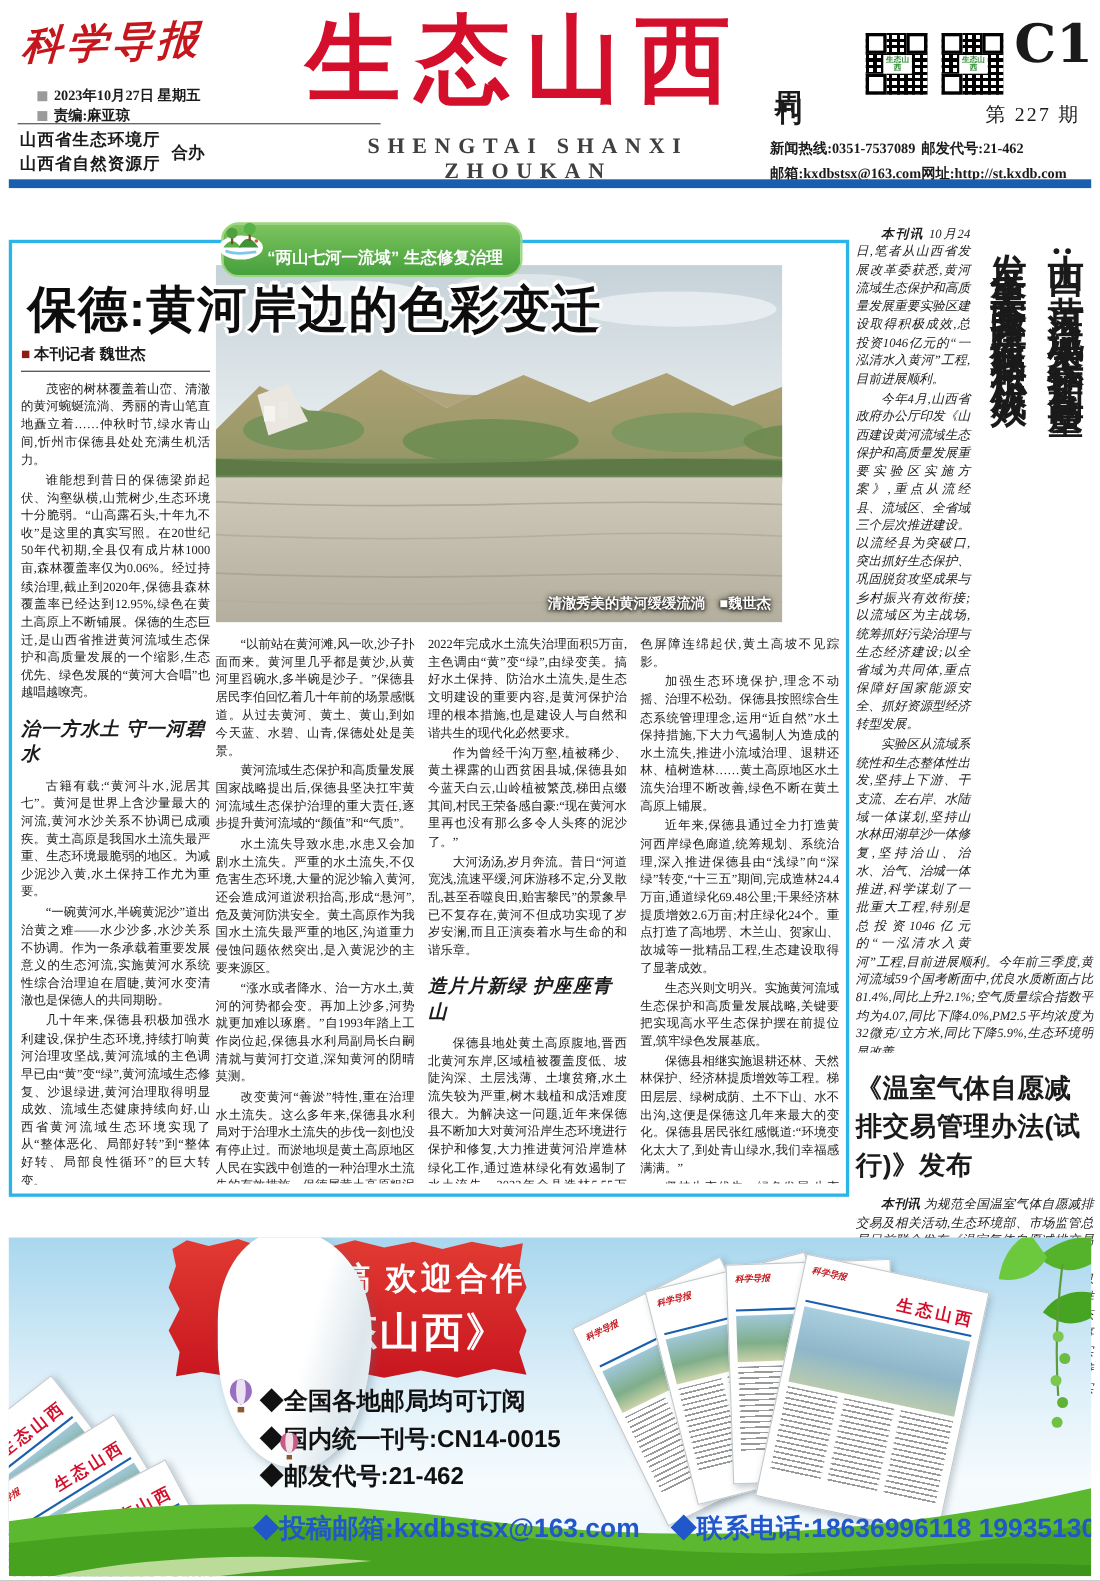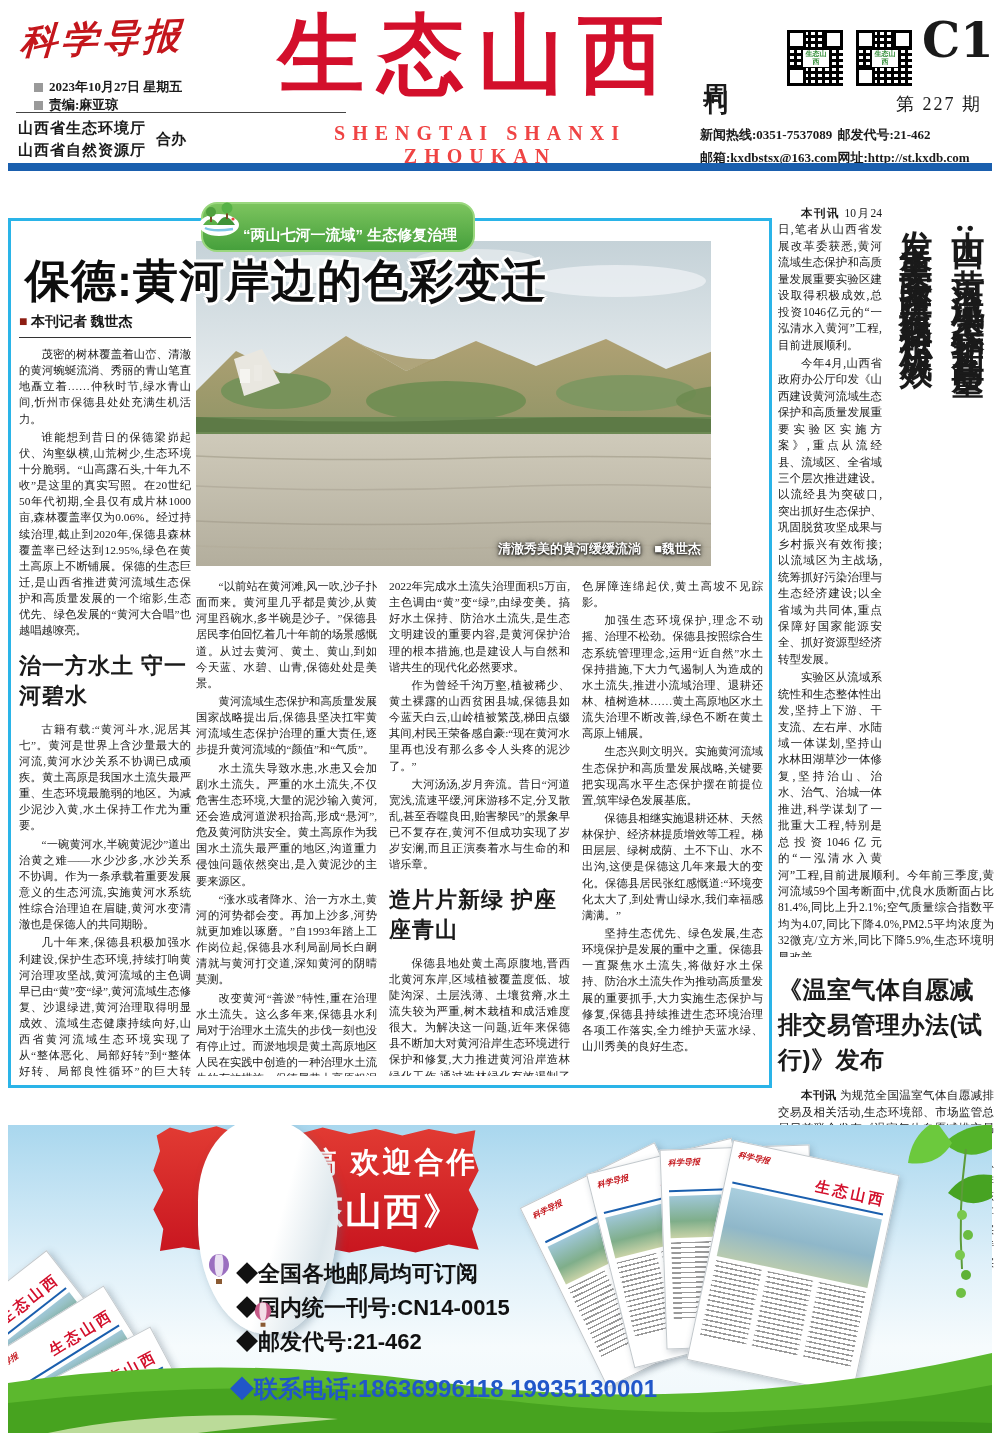--- a/index.html
+++ b/index.html
@@ -9,21 +9,21 @@
   .brand{position:absolute;left:20px;top:14px;color:#c4161c;font-size:37px;font-weight:900;
          font-style:italic;letter-spacing:4px;transform:rotate(-2deg) skewX(-5deg);}
   .metaline{position:absolute;left:18px;font-size:13px;font-weight:bold;display:flex;align-items:center;gap:6px;margin-left:16px;}
   .sq{width:9px;height:9px;background:#9a9a9a;display:inline-block;}
   .logo-rule{position:absolute;left:16px;top:104px;width:330px;height:1px;background:#444;}
   .cohost{position:absolute;left:18px;top:118px;display:flex;align-items:center;gap:10px;}
   .cohost .lines{font-size:15px;font-weight:bold;line-height:1.45;letter-spacing:1px;text-align:right;}
   .cohost .heban{font-size:15px;font-weight:bold;}
   .masthead{position:absolute;left:268px;top:8px;width:420px;text-align:center;
             font-size:86px;font-weight:900;color:#d30f2b;letter-spacing:14px;line-height:1.1;}
-  .masthead-sub{position:absolute;left:280px;top:122px;width:400px;text-align:center;color:#ef4444;
+  .masthead-sub{position:absolute;left:280px;top:122px;width:400px;text-align:center;color:#404040;
                 font-size:20px;font-weight:bold;letter-spacing:7px;}
   .weekly{position:absolute;left:700px;top:52px;font-size:25px;font-weight:bold;line-height:1.25;text-align:center;}
   .qr{position:absolute;top:30px;width:56px;height:56px;background:
       repeating-linear-gradient(90deg,#000 0 3px,transparent 3px 7px),
       repeating-linear-gradient(0deg,#000 0 3px,#fff 3px 6px);}
   .qr i{position:absolute;width:13px;height:13px;border:3px solid #000;background:#fff;}
   .qr i.tl{left:0;top:0}.qr i.tr{right:0;top:0}.qr i.bl{left:0;bottom:0}
   .qr .qlabel{position:absolute;left:16px;top:20px;width:26px;height:17px;background:#fff;color:#2e8b33;
       font-size:7px;line-height:8px;text-align:center;font-weight:bold;}
   .pagecode{position:absolute;left:922px;top:12px;font-size:48px;font-weight:900;font-family:"DejaVu Serif",serif;}
@@ -40,29 +40,29 @@
       font-size:45px;font-weight:900;letter-spacing:1px;color:#0d0d0d;white-space:nowrap;
       text-shadow:-2px -2px 0 #fff,2px -2px 0 #fff,-2px 2px 0 #fff,2px 2px 0 #fff,0 3px 0 #fff,3px 0 0 #fff,-3px 0 0 #fff,0 -3px 0 #fff;}
   .photo{position:absolute;left:185px;top:20px;width:515px;height:325px;overflow:hidden;}
   .caption{position:absolute;right:10px;bottom:8px;color:#fff;font-size:13px;font-weight:bold;
            text-shadow:0 1px 3px #000,0 0 6px rgba(0,0,0,.8);z-index:3;}
   .leftcol{position:absolute;left:8px;top:92px;width:172px;height:764px;overflow:hidden;}
   .byline{font-size:14px;font-weight:bold;border-bottom:1px solid #333;padding-bottom:6px;margin-bottom:8px;}
   .byline .mk{color:#8d1d12;}
   .news p{margin:0 0 2px 0;font-size:11.3px;line-height:1.43;text-align:justify;text-indent:2em;}
   .news p.noind{text-indent:0;}
-  .subhead{font-family:"Liberation Sans",sans-serif;font-size:22px;font-weight:900;margin:12px 0 10px 0;letter-spacing:1px;}
+  .subhead{font-family:"Liberation Sans",sans-serif;font-size:17px;font-weight:900;margin:12px 0 10px 0;letter-spacing:1px;font-style:italic;}
   .midcols{position:absolute;left:185px;top:357px;width:567px;height:498px;display:flex;gap:12px;overflow:hidden;}
   .midcols .col{flex:1;overflow:hidden;}
   
   .side{position:absolute;left:778px;top:205px;width:216px;}
   .side-art1{height:752px;overflow:hidden;}
   .vtitle{float:right;writing-mode:vertical-rl;height:648px;margin-left:8px;margin-bottom:6px;
           font-size:33px;font-weight:900;letter-spacing:9px;line-height:52px;font-family:"Liberation Serif",serif;}
-  .side .news p{font-size:11.5px;}
+  .side .news p{font-size:11.5px;font-style:italic;}
   .lead{font-weight:bold;}
   .side-art2{margin-top:16px;}
   .art2-title{font-family:"Liberation Sans",sans-serif;font-size:24px;font-weight:900;line-height:1.45;
               letter-spacing:0.5px;margin-bottom:10px;}
   
   .ad{position:absolute;left:8px;top:1125px;width:984px;height:308px;overflow:hidden;
       background:linear-gradient(#a9d7ee,#dff0f9 45%,#f6fbfd 72%,#eef7fb);}
   .grass{position:absolute;left:0;bottom:0;width:984px;height:110px;}
   .scroll{position:absolute;left:190px;top:-6px;width:140px;height:215px;z-index:3;
           background:linear-gradient(105deg,#ffffff 55%,#dde7ec 80%,#f4f8fa);
@@ -232,20 +232,21 @@
         <p class="noind">2022年完成水土流失治理面积5万亩,主色调由“黄”变“绿”,由绿变美。搞好水土保持、防治水土流失,是生态文明建设的重要内容,是黄河保护治理的根本措施,也是建设人与自然和谐共生的现代化必然要求。</p>
         <p>作为曾经千沟万壑,植被稀少、黄土裸露的山西贫困县城,保德县如今蓝天白云,山岭植被繁茂,梯田点缀其间,村民王荣备感自豪:“现在黄河水里再也没有那么多令人头疼的泥沙了。”</p>
         <p>大河汤汤,岁月奔流。昔日“河道宽浅,流速平缓,河床游移不定,分叉散乱,甚至吞噬良田,贻害黎民”的景象早已不复存在,黄河不但成功实现了岁岁安澜,而且正演奏着水与生命的和谐乐章。</p>
         <div class="subhead">造片片新绿 护座座青山</div>
         <p>保德县地处黄土高原腹地,晋西北黄河东岸,区域植被覆盖度低、坡陡沟深、土层浅薄、土壤贫瘠,水土流失较为严重,树木栽植和成活难度很大。为解决这一问题,近年来保德县不断加大对黄河沿岸生态环境进行保护和修复,大力推进黄河沿岸造林绿化工作,通过造林绿化有效遏制了水土流失。2022年全县造林5.55万亩,2023年计划造林4.65万亩,实现了保德地区在卫星版图上由黄变绿的治理效果,生态环境总体好转。</p>
 
       </div>
       <div class="col">
         <p class="noind">色屏障连绵起伏,黄土高坡不见踪影。</p>
         <p>加强生态环境保护,理念不动摇、治理不松劲。保德县按照综合生态系统管理理念,运用“近自然”水土保持措施,下大力气遏制人为造成的水土流失,推进小流域治理、退耕还林、植树造林……黄土高原地区水土流失治理不断改善,绿色不断在黄土高原上铺展。</p>
+        <p>近年来,保德县通过全力打造黄河西岸绿色廊道,统筹规划、系统治理,深入推进保德县由“浅绿”向“深绿”转变,“十三五”期间,完成造林24.4万亩,通道绿化69.48公里;干果经济林提质增效2.6万亩;村庄绿化24个。重点打造了高地塄、木兰山、贺家山、故城等一批精品工程,生态建设取得了显著成效。</p>
         <p>生态兴则文明兴。实施黄河流域生态保护和高质量发展战略,关键要把实现高水平生态保护摆在前提位置,筑牢绿色发展基底。</p>
         <p>保德县相继实施退耕还林、天然林保护、经济林提质增效等工程。梯田层层、绿树成荫、土不下山、水不出沟,这便是保德这几年来最大的变化。保德县居民张红感慨道:“环境变化太大了,到处青山绿水,我们幸福感满满。”</p>
         <p>坚持生态优先、绿色发展,生态环境保护是发展的重中之重。保德县一直聚焦水土流失,将做好水土保持、防治水土流失作为推动高质量发展的重要抓手,大力实施生态保护与修复,保德县持续推进生态环境治理各项工作落实,全力维护天蓝水绿、山川秀美的良好生态。</p>
 
       </div>
     </div>
   </div>
 
   <div class="side">
     <div class="side-art1 news">
@@ -348,20 +349,21 @@
       <rect x="8" y="26" width="6" height="5" fill="#8a5a33"></rect>
     </svg>
 
     <div class="bullets">
       <div>◆全国各地邮局均可订阅</div>
       <div>◆国内统一刊号:CN14-0015</div>
       <div>◆邮发代号:21-462</div>
     </div>
 
     <div class="adcontact">
+      <span>◆投稿邮箱:kxdbstsx@163.com</span>
       <span>◆联系电话:18636996118  19935130001</span>
     </div>
 
     <svg class="grass" viewBox="0 0 984 110" preserveAspectRatio="none">
       <path d="M0 60 Q200 30 420 58 Q700 95 984 30 L984 110 0 110 Z" fill="#5cb82e"></path>
       <path d="M0 80 Q260 50 520 80 Q760 105 984 62 L984 110 0 110 Z" fill="#47a31f"></path>
       <path d="M40 110 Q160 84 330 96 Q240 104 190 110 Z" fill="#d8e8b8" opacity=".8"></path>
       <path d="M700 110 q120 -16 284 -10 l0 10 Z" fill="#3c941a"></path>
     </svg>
   </div>

